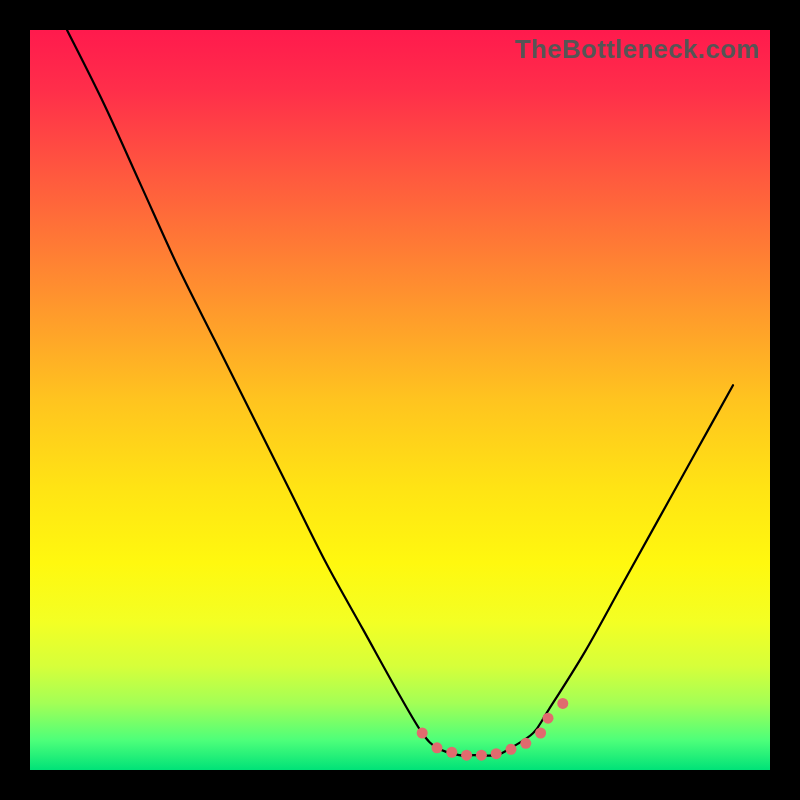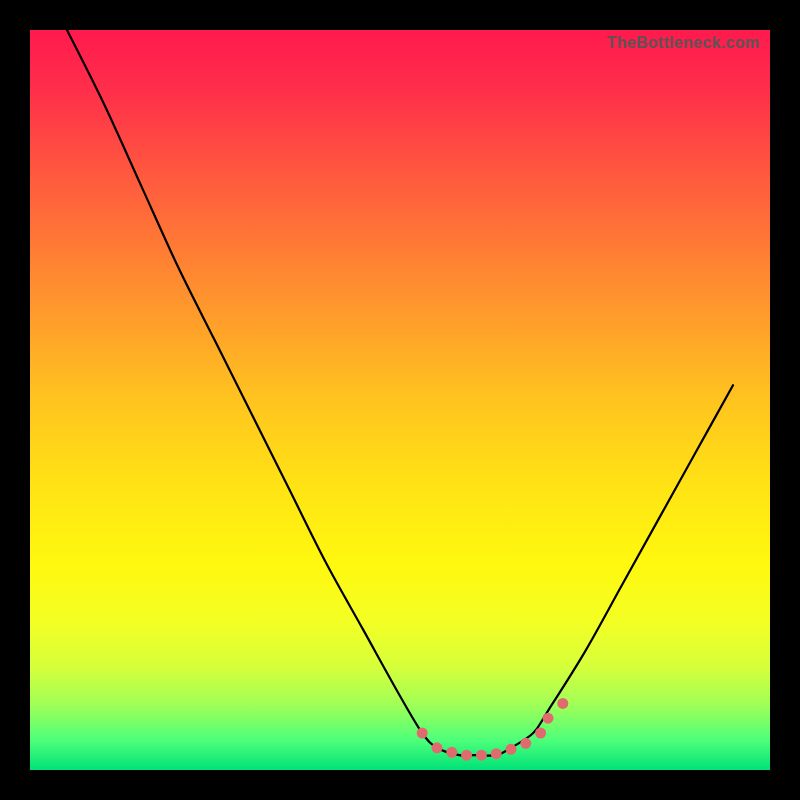--- a/index.html
+++ b/index.html
@@ -24,21 +24,21 @@
     left: 0;
     top: 0;
     width: 740px;
     height: 740px;
   }
   .watermark {
     position: absolute;
     top: 4px;
     right: 10px;
     color: #555;
-    font-size: 16px;
+    font-size: 26px;
     font-weight: 600;
     letter-spacing: 0.3px;
     user-select: none;
   }
   svg.overlay {
     position: absolute;
     left: 0;
     top: 0;
     width: 740px;
     height: 740px;

